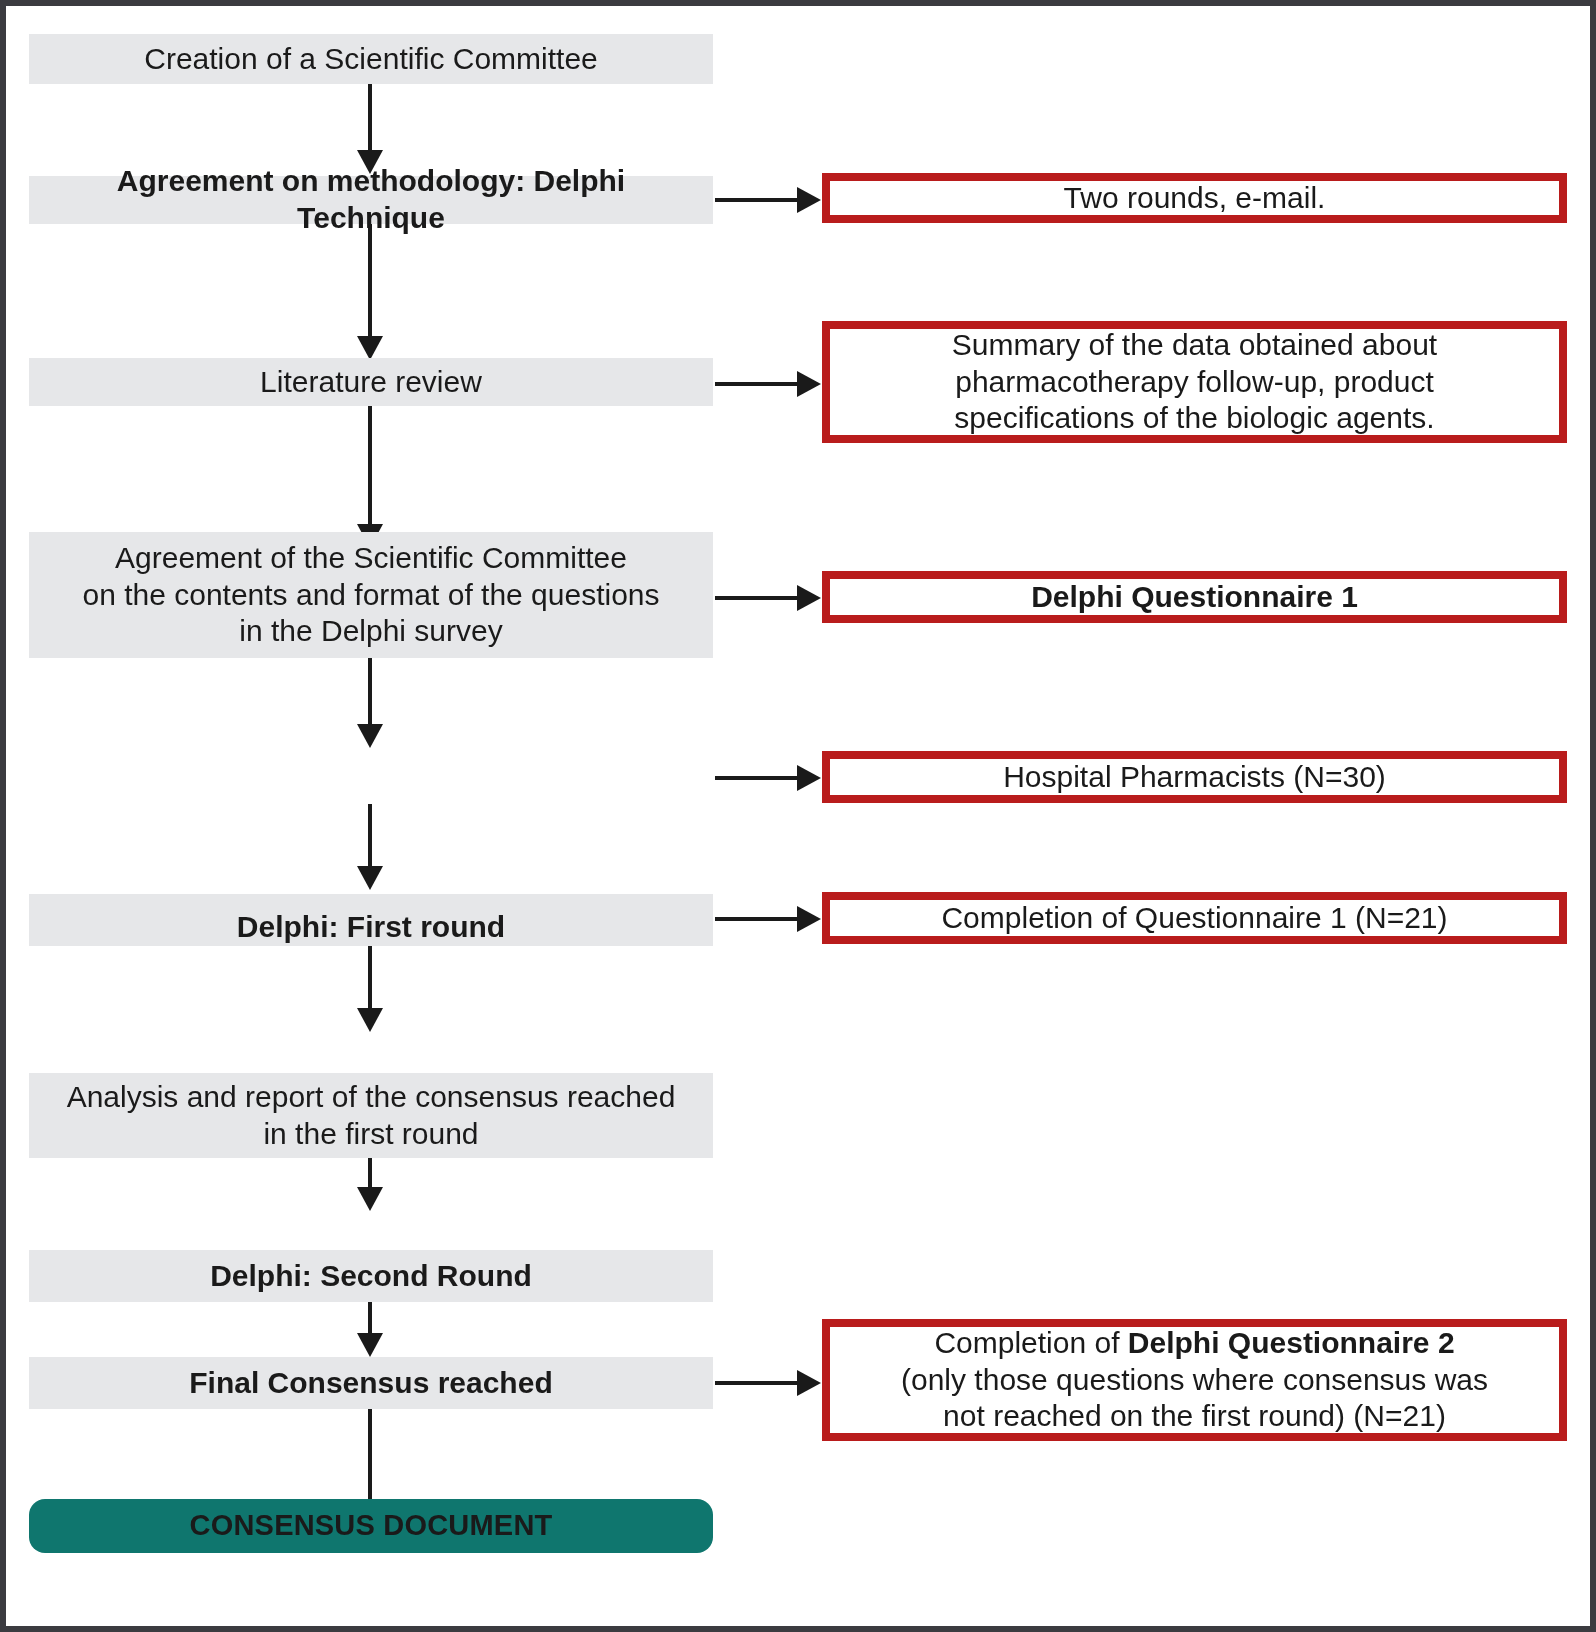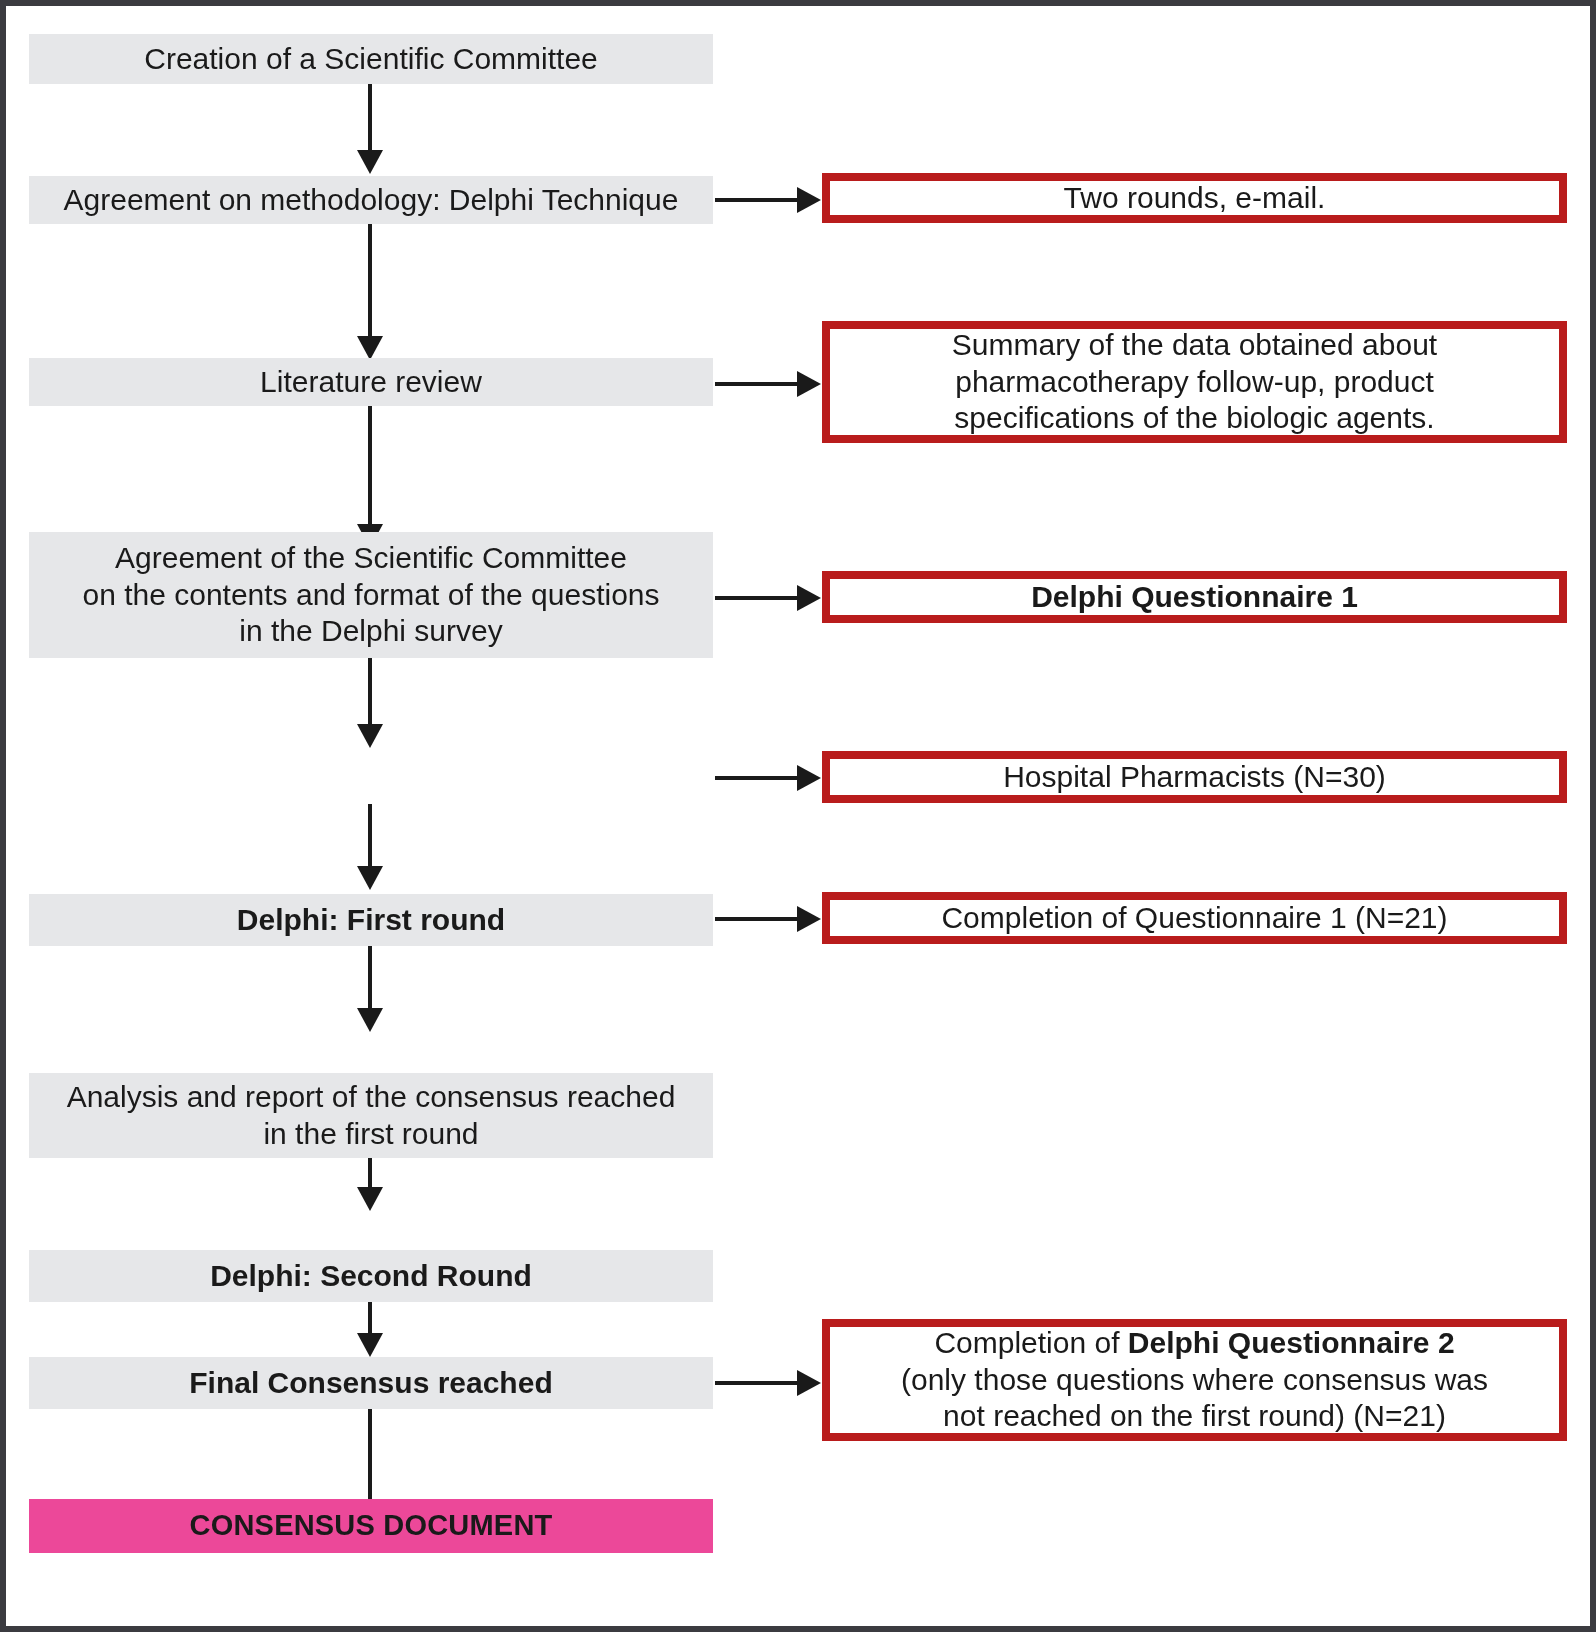--- a/index.html
+++ b/index.html
@@ -53,24 +53,25 @@
     background: #e6e7e9;
     font-size: 30px;
     font-weight: 400;
   }
   .step.bold .txt { font-weight: 700; }
 
   
   .terminal {
     left: 23px;
     width: 684px;
-    background: #ec4899;
+    background: #0f766e;
     font-size: 29px;
     font-weight: 700;
     letter-spacing: 0.2px;
+    border-radius: 16px;
   }
 
   
   .note {
     left: 816px;
     width: 745px;
     background: #ffffff;
     border: 8px solid #b91c1c;
     font-size: 30px;
     font-weight: 400;
@@ -154,36 +155,36 @@
     <div class="hline" style="left:709px; top:911px; width:84px;"></div>
     <div class="hhead" style="left:791px; top:900px;"></div>
 
     <div class="hline" style="left:709px; top:1375px; width:84px;"></div>
     <div class="hhead" style="left:791px; top:1364px;"></div>
 
     <div class="node step" style="top:28px; height:50px;">
       <span class="txt">Creation of a Scientific Committee</span>
     </div>
 
-    <div class="node step" style="top:170px; height:48px;">
+    <div class="node step" style="top:170px; height:48px;font-weight:bold;">
       <span class="txt">Agreement on methodology: Delphi Technique</span>
     </div>
 
     <div class="node step" style="top:352px; height:48px;">
       <span class="txt">Literature review</span>
     </div>
 
     <div class="node step" style="top:526px; height:126px;">
       <span class="txt">Agreement of the Scientific Committee
 on the contents and format of the questions
 in the Delphi survey</span>
     </div>
 
 
-    <div class="node step bold" style="top:888px; height:52px;">
+    <div class="node step bold" style="top:888px; height:52px;align-items:flex-end;">
       <span class="txt">Delphi: First round</span>
     </div>
 
     <div class="node step" style="top:1030px; height:85px;margin-top:37px;">
       <span class="txt">Analysis and report of the consensus reached
 in the first round</span>
     </div>
 
     <div class="node step bold" style="top:1209px; height:52px;margin-top:35px;">
       <span class="txt">Delphi: Second Round</span>

